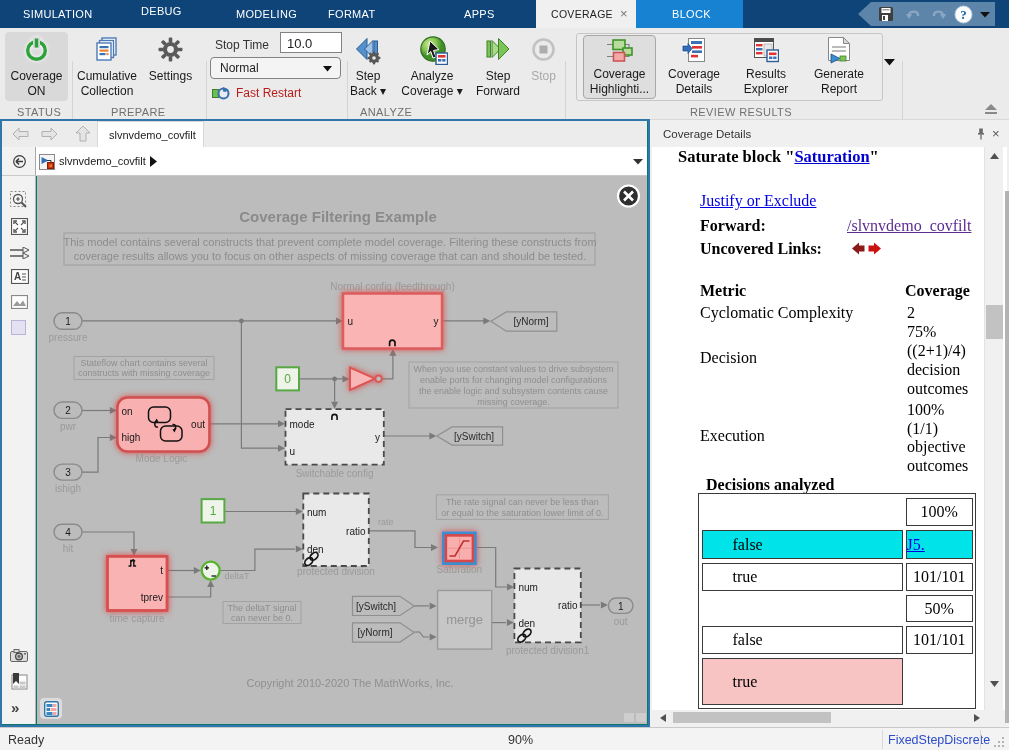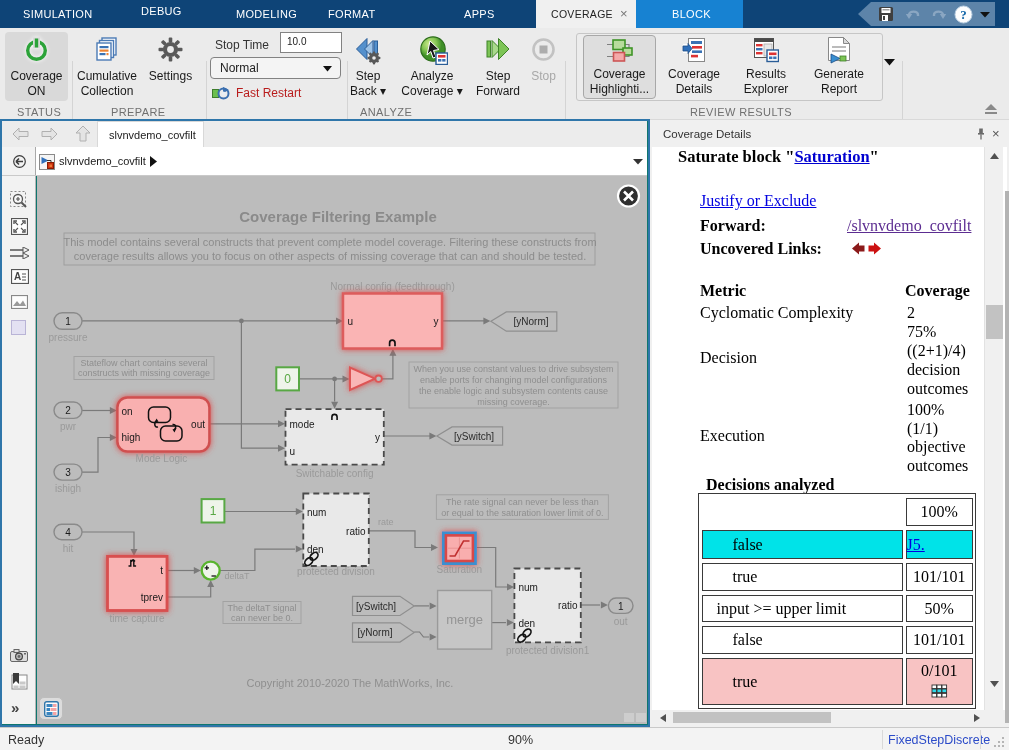--- a/index.html
+++ b/index.html
@@ -98,21 +98,21 @@
       </g>
     </g>
     <circle cx="12.5" cy="12.5" r="3.4" fill="#ebebeb"></circle>
   </svg>
   <div class="ab btxt" style="left:145px;top:41px;width:51px">Settings</div>
 </div>
 <div class="ab" style="left:0;top:28px;width:1009px;height:0">
 
   <span class="ab" style="left:215px;top:10px;font-size:12px;color:#333">Stop Time</span>
   <div class="ab" style="left:280px;top:4px;width:62px;height:21px;background:#fff;border:1px solid #828282">
-    <span class="ab" style="left:6px;top:3px;font-size:10px;color:#222">10.0</span>
+    <span class="ab" style="left:6px;top:3px;font-size:13px;color:#222">10.0</span>
   </div>
   <div class="ab" style="left:210px;top:29px;width:131px;height:22px;background:#f4f4f4;border:1px solid #828282;border-radius:4px">
     <span class="ab" style="left:9px;top:3px;font-size:12px;color:#222">Normal</span>
     <svg class="ab" style="left:112px;top:8px" width="9" height="6" viewBox="0 0 9 6">
         <polygon points="0,0 9,0 4.5,5.5" fill="#111"></polygon>
       </svg>
   </div>
   <svg class="ab" style="left:212px;top:59px" width="19" height="13" viewBox="0 0 19 13">
     <rect x="0.5" y="2.5" width="6" height="8" fill="#6cbf4e" stroke="#3e7d2c"></rect>
     <circle cx="11.5" cy="6.5" r="5" fill="none" stroke="#3a6fb0" stroke-width="2"></circle>
@@ -544,47 +544,28 @@
     <div class="ab" style="left:45.5px;top:346px;width:278px;height:216px;border:1.2px solid #3a3a3a">
       <div class="ab" style="left:207px;top:4px;width:67.5px;height:27.5px;border:1.2px solid #3a3a3a;text-align:center"><span style="font-size:16px;line-height:26px">100%</span></div>
       <div class="ab" style="left:3px;top:36px;width:201px;height:29px;border:1.2px solid #3a3a3a;background:#00e3e8">
           <span class="ab" style="left:30px;top:5px;font-size:16px">false</span>
         </div>
       <div class="ab" style="left:207px;top:36px;width:67.5px;height:29px;border:1.2px solid #3a3a3a;background:#00e3e8;"><span style="font-size:16px;line-height:27px;color:#0000e0;text-decoration:underline">J5.</span></div>
       <div class="ab" style="left:3px;top:69px;width:201px;height:27.5px;border:1.2px solid #3a3a3a">
           <span class="ab" style="left:30px;top:4px;font-size:16px">true</span>
         </div>
       <div class="ab" style="left:207px;top:69px;width:67.5px;height:27.5px;border:1.2px solid #3a3a3a;text-align:center"><span style="font-size:16px;line-height:26px">101/101</span></div>
-      <div class="ab" style="left:3px;top:100.5px;width:201px;height:27.5px;border:1.2px solid #3a3a3a">
-          <span class="ab" style="left:14px;top:4px;font-size:16px">input &gt;= upper limit</span>
-        </div>
       <div class="ab" style="left:207px;top:100.5px;width:67.5px;height:27.5px;border:1.2px solid #3a3a3a;text-align:center"><span style="font-size:16px;line-height:26px">50%</span></div>
       <div class="ab" style="left:3px;top:132px;width:201px;height:27.5px;border:1.2px solid #3a3a3a">
           <span class="ab" style="left:30px;top:4px;font-size:16px">false</span>
         </div>
       <div class="ab" style="left:207px;top:132px;width:67.5px;height:27.5px;border:1.2px solid #3a3a3a;text-align:center"><span style="font-size:16px;line-height:26px">101/101</span></div>
       <div class="ab" style="left:3px;top:163.5px;width:201px;height:47px;border:1.2px solid #3a3a3a;background:#f8c3c3">
           <span class="ab" style="left:30px;top:14px;font-size:16px">true</span>
         </div>
-      <div class="ab" style="left:207px;top:163.5px;width:67.5px;height:47px;border:1.2px solid #3a3a3a;background:#f8c3c3;text-align:center">
-        <span style="font-size:16px;line-height:24px">0/101</span>
-        <svg class="ab" style="left:24px;top:25px" width="17" height="14" viewBox="0 0 17 14">
-          <g stroke="#333" stroke-width="0.9">
-            <rect x="1" y="1" width="4.6" height="3.6" fill="#fff"></rect>
-              <rect x="6" y="1" width="4.6" height="3.6" fill="#fff"></rect>
-              <rect x="11" y="1" width="4.6" height="3.6" fill="#fff"></rect>
-            <rect x="1" y="5" width="4.6" height="3.6" fill="#2fd8e8"></rect>
-              <rect x="6" y="5" width="4.6" height="3.6" fill="#2fd8e8"></rect>
-              <rect x="11" y="5" width="4.6" height="3.6" fill="#2fd8e8"></rect>
-            <rect x="1" y="9.4" width="4.6" height="3.6" fill="#fff"></rect>
-              <rect x="6" y="9.4" width="4.6" height="3.6" fill="#fff"></rect>
-              <rect x="11" y="9.4" width="4.6" height="3.6" fill="#fff"></rect>
-          </g>
-        </svg>
-      </div>
     </div>
   </div>
 
   <div class="ab" style="left:334px;top:27px;width:19px;height:563px;background:#f0f0f0;border-left:1px solid #e2e2e2">
     <svg class="ab" style="left:5px;top:6px" width="9" height="6" viewBox="0 0 9 6">
         <polygon points="4.5,0 9,6 0,6" fill="#505050"></polygon>
       </svg>
     <div class="ab" style="left:1px;top:158px;width:17px;height:34px;background:#c2c2c2"></div>
     <svg class="ab" style="left:5px;top:534px" width="9" height="6" viewBox="0 0 9 6">
         <polygon points="0,0 9,0 4.5,6" fill="#505050"></polygon>

